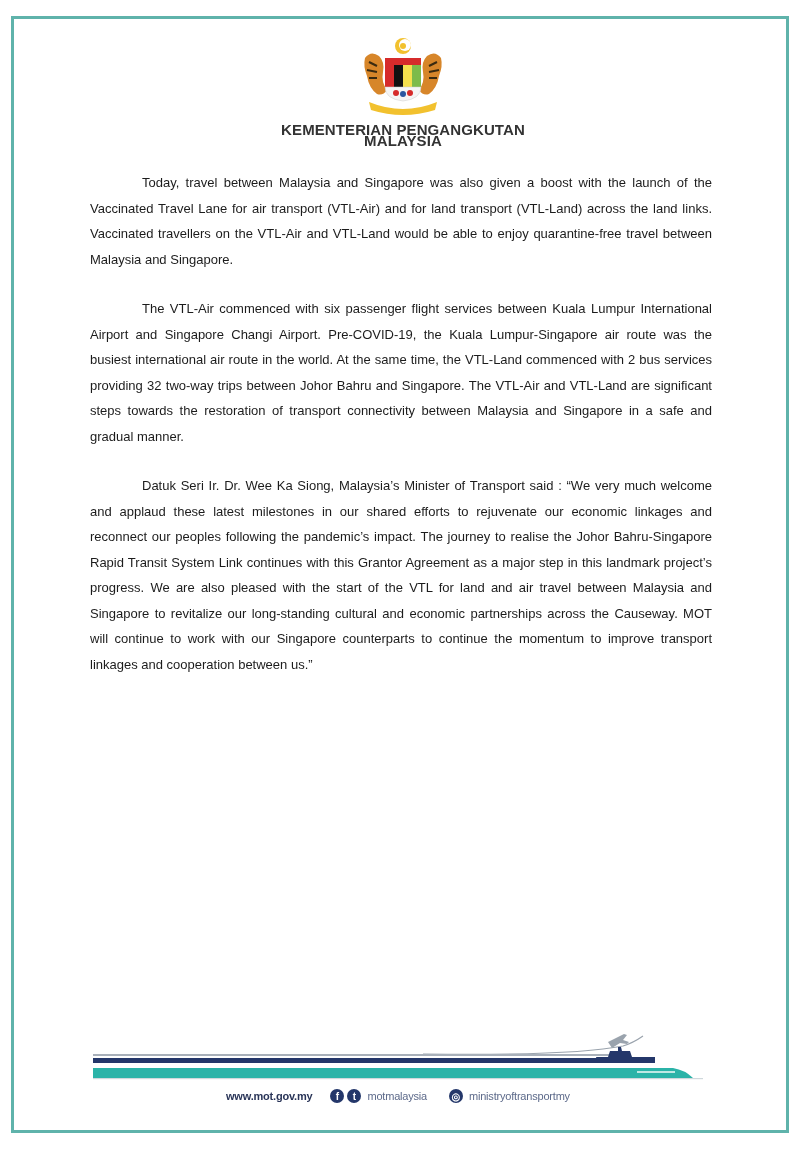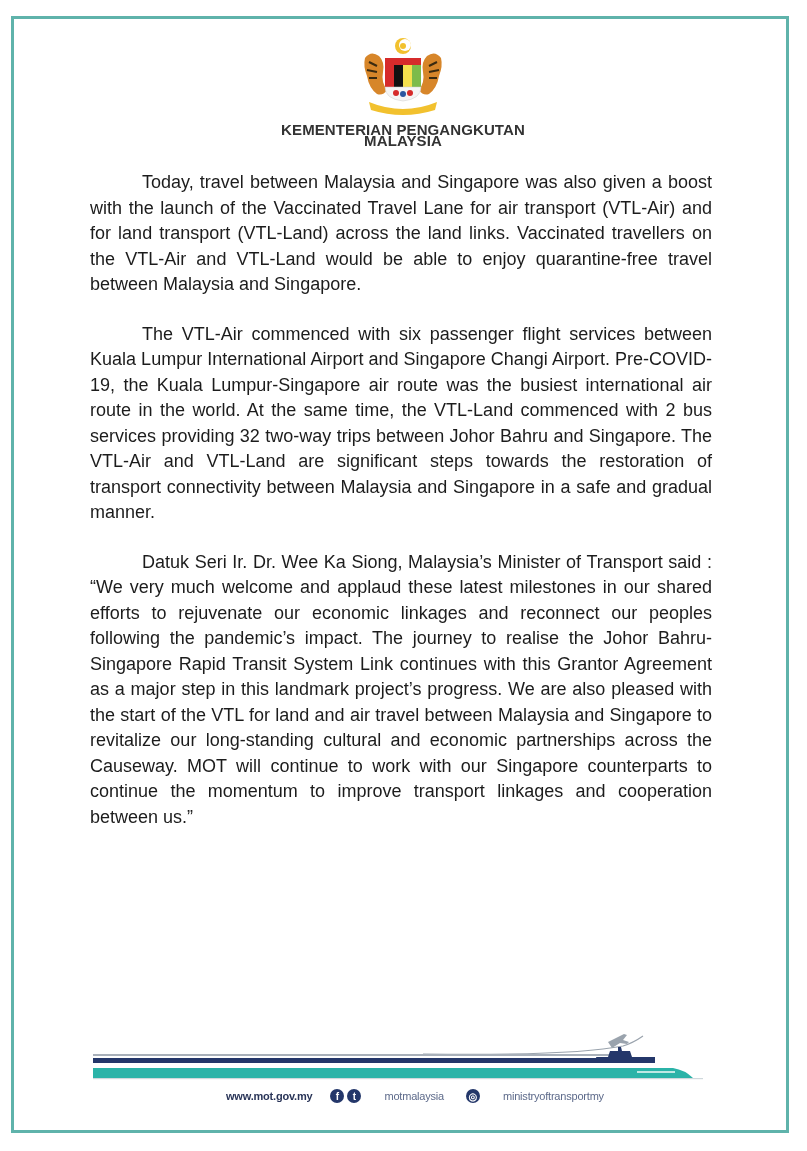--- a/index.html
+++ b/index.html
@@ -4,30 +4,30 @@
 <style>
   html, body { margin: 0; padding: 0; background: #ffffff; }
   body { width: 807px; height: 1151px; position: relative; overflow: hidden;
          font-family: "Liberation Sans", sans-serif; color: #1a1a1a; }
   .frame { position: absolute; left: 11px; top: 16px; width: 778px; height: 1117px;
            border: 3px solid #5fb3ab; box-sizing: border-box; }
   .crest { position: absolute; left: 355px; top: 36px; width: 96px; height: 86px; }
   .ministry { position: absolute; left: 250px; top: 124px; width: 306px; text-align: center;
               font-size: 15px; font-weight: bold; color: #333; line-height: 11px; letter-spacing: 0.1px; }
   .body-text { position: absolute; left: 90px; top: 170px; width: 622px;
-               font-size: 18px; line-height: 25.5px; text-align: justify; color: #1c1c1c; }
+               font-size: 13px; line-height: 25.5px; text-align: justify; color: #1c1c1c; }
   .body-text p { margin: 0 0 24px 0; text-indent: 52px; }
   .footer-stripes { position: absolute; left: 93px; top: 1030px; width: 640px; height: 55px; }
   .footer-links { position: absolute; left: 226px; top: 1086px; height: 20px; display: flex;
                   align-items: center; font-size: 11px; color: #2b3a63; }
   .footer-links .url { font-weight: bold; color: #2a3558; margin-right: 18px; letter-spacing: -0.2px; }
   .footer-links .social-icon { width: 14px; height: 14px; border-radius: 50%; background: #24376a;
                   color: #fff; display: inline-flex; align-items: center; justify-content: center;
                   font-size: 10px; font-weight: bold; margin-right: 3px; }
-  .footer-links .handle { color: #5d6a8a; margin-left: 20px; margin-right: 22px; letter-spacing: -0.2px; }
+  .footer-links .handle { color: #5d6a8a; margin-left: 3px; margin-right: 22px; letter-spacing: -0.2px; }
 </style>
 </head>
 <body>
 
 <div class="frame"></div>
 
 <div class="crest">
   <svg width="96" height="86" viewBox="0 0 96 86">
 
     <circle cx="48" cy="10" r="8" fill="#f2c12e"></circle>

